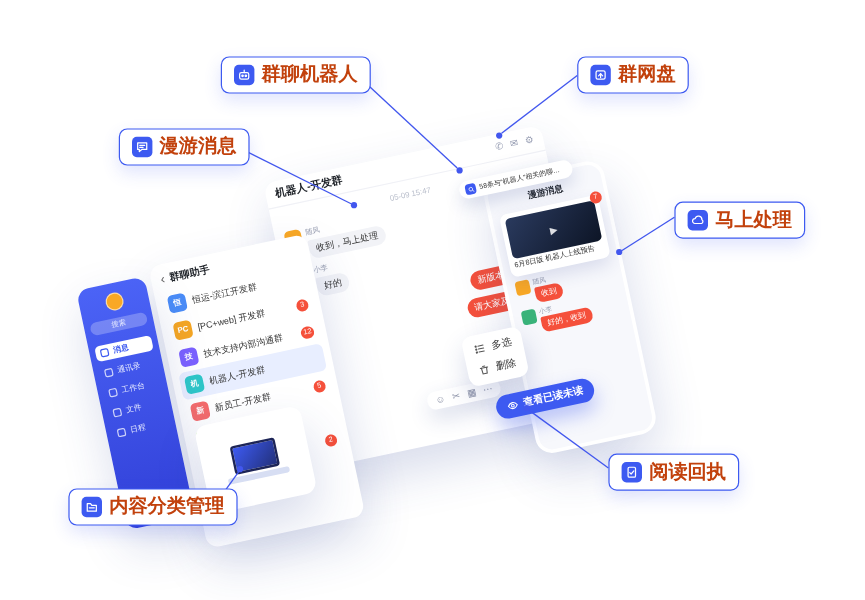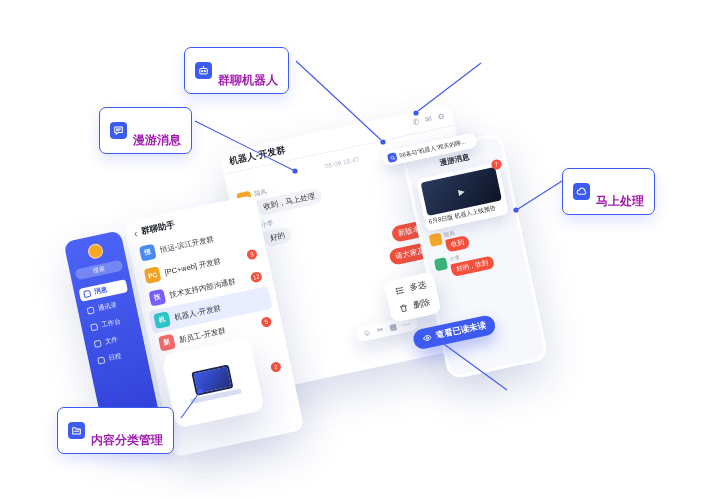--- a/index.html
+++ b/index.html
@@ -8,21 +8,21 @@
   .stage { position:absolute; inset:0; width:721px; height:500px; }
 
   
   .pill { position:absolute; display:flex; align-items:center; gap:6px;
           background:#fff; border:1.5px solid #3D5AF1; border-radius:7px;
           padding:4px 10px; z-index:50; box-shadow:0 6px 14px rgba(61,90,241,.16); }
   .pill .ic { width:17px; height:17px; border-radius:4px; background:#3D5AF1;
               display:flex; align-items:center; justify-content:center; flex:0 0 auto; }
   .pill .ic svg { width:11px; height:11px; stroke:#fff; fill:none; stroke-width:1.5;
                   stroke-linecap:round; stroke-linejoin:round; }
-  .pill .t { font-size:12px; font-weight:bold; color:#a21caf; white-space:nowrap;margin-top:20px; }
+  .pill .t { font-size:16px; font-weight:bold; color:#c2410c; white-space:nowrap; }
   #pill-robot   { left:184px; top:47px; }
   #pill-drive   { left:481px; top:47px; }
   #pill-offline { left:99px;  top:107px; }
   #pill-roam    { left:562px; top:168px; }
   #pill-receipt { left:507px; top:378px; }
   #pill-content { left:57px;  top:407px; }
 
   .connectors { position:absolute; left:0; top:0; z-index:40; pointer-events:none; }
 
   
@@ -393,20 +393,30 @@
       <svg viewBox="0 0 16 16">
           <rect x="2.5" y="5" width="11" height="8" rx="2"></rect>
           <circle cx="6" cy="9" r="0.9"></circle>
           <circle cx="10" cy="9" r="0.9"></circle>
           <line x1="8" y1="2" x2="8" y2="5"></line>
         </svg>
     </span>
     <span class="t">群聊机器人</span>
   </div>
 
+  <div class="pill" id="pill-drive">
+    <span class="ic">
+      <svg viewBox="0 0 16 16">
+          <rect x="2.5" y="3" width="11" height="10" rx="2"></rect>
+          <polyline points="5.5,9 8,6.5 10.5,9"></polyline>
+          <line x1="8" y1="6.5" x2="8" y2="11"></line>
+        </svg>
+    </span>
+    <span class="t">群网盘</span>
+  </div>
 
   <div class="pill" id="pill-offline">
     <span class="ic">
       <svg viewBox="0 0 16 16">
           <path d="M2.5 3h11v8h-6l-3 2.5V11h-2z"></path>
           <line x1="5" y1="6" x2="11" y2="6"></line>
           <line x1="5" y1="8.5" x2="9" y2="8.5"></line>
         </svg>
     </span>
     <span class="t">漫游消息</span>
@@ -414,20 +424,29 @@
 
   <div class="pill" id="pill-roam">
     <span class="ic">
       <svg viewBox="0 0 16 16">
           <path d="M4.5 12a3 3 0 0 1 .3-6A4.2 4.2 0 0 1 13 7.5 2.5 2.5 0 0 1 12.5 12z"></path>
         </svg>
     </span>
     <span class="t">马上处理</span>
   </div>
 
+  <div class="pill" id="pill-receipt">
+    <span class="ic">
+      <svg viewBox="0 0 16 16">
+          <rect x="3.5" y="2" width="9" height="12" rx="1.5"></rect>
+          <polyline points="5.5,8.5 7.2,10.2 10.5,6.5"></polyline>
+        </svg>
+    </span>
+    <span class="t">阅读回执</span>
+  </div>
 
   <div class="pill" id="pill-content">
     <span class="ic">
       <svg viewBox="0 0 16 16">
           <path d="M2.5 4h4l1.5 2h5.5v7h-11z"></path>
           <line x1="5" y1="9" x2="11" y2="9"></line>
         </svg>
     </span>
     <span class="t">内容分类管理</span>
   </div>

